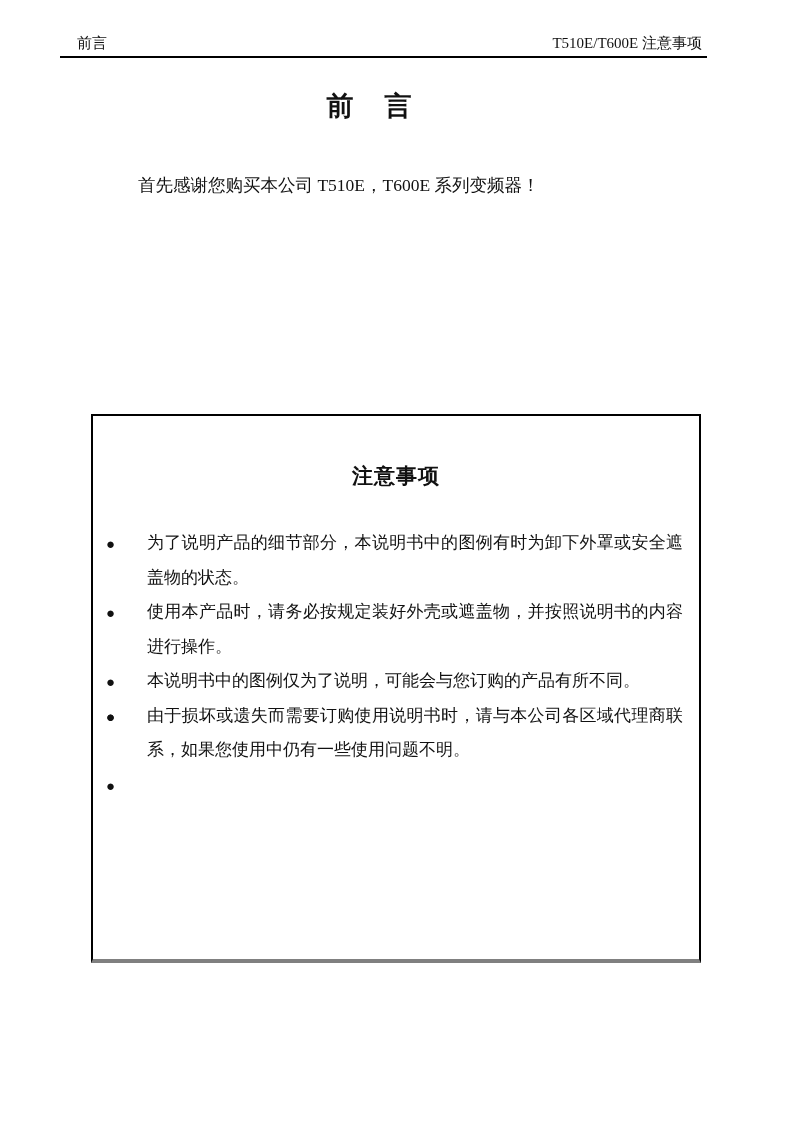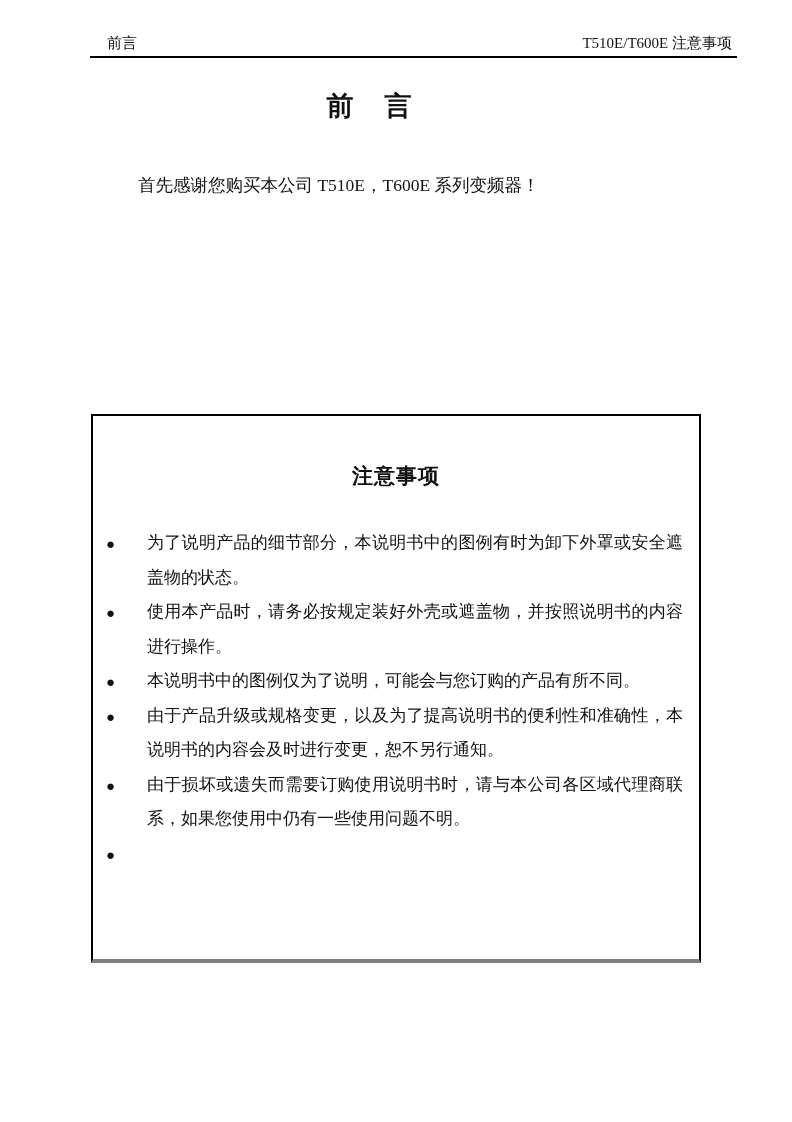--- a/index.html
+++ b/index.html
@@ -9,21 +9,21 @@
     width: 792px;
     height: 1122px;
     background: #ffffff;
     color: #111111;
     font-family: "Liberation Serif", "DejaVu Serif", serif;
     overflow: hidden;
   }
   
   .page-header {
     position: absolute;
-    left: 90px;
+    left: 60px;
     top: 33px;
     width: 647px;
     height: 25px;
     box-sizing: border-box;
     border-bottom: 2px solid #000000;
     display: flex;
     justify-content: space-between;
     align-items: center;
     font-size: 15px;
     padding-bottom: 3px;
@@ -117,21 +117,20 @@
       <div class="notice-item">
         <span class="bullet-icon">●</span>
         <span>使用本产品时，请务必按规定装好外壳或遮盖物，并按照说明书的内容进行操作。</span>
       </div>
       <div class="notice-item">
         <span class="bullet-icon">●</span>
         <span>本说明书中的图例仅为了说明，可能会与您订购的产品有所不同。</span>
       </div>
       <div class="notice-item">
         <span class="bullet-icon">●</span>
-        <span>由于产品升级或规格变更，以及为了提高说明书的便利性和准确性，本说明书的内容会及时进行变更，恕不另行通知。</span>
       </div>
       <div class="notice-item">
         <span class="bullet-icon">●</span>
         <span>由于损坏或遗失而需要订购使用说明书时，请与本公司各区域代理商联系，如果您使用中仍有一些使用问题不明。</span>
       </div>
       <div class="notice-item">
         <span class="bullet-icon">●</span>
       </div>
     </div>
   </div>

